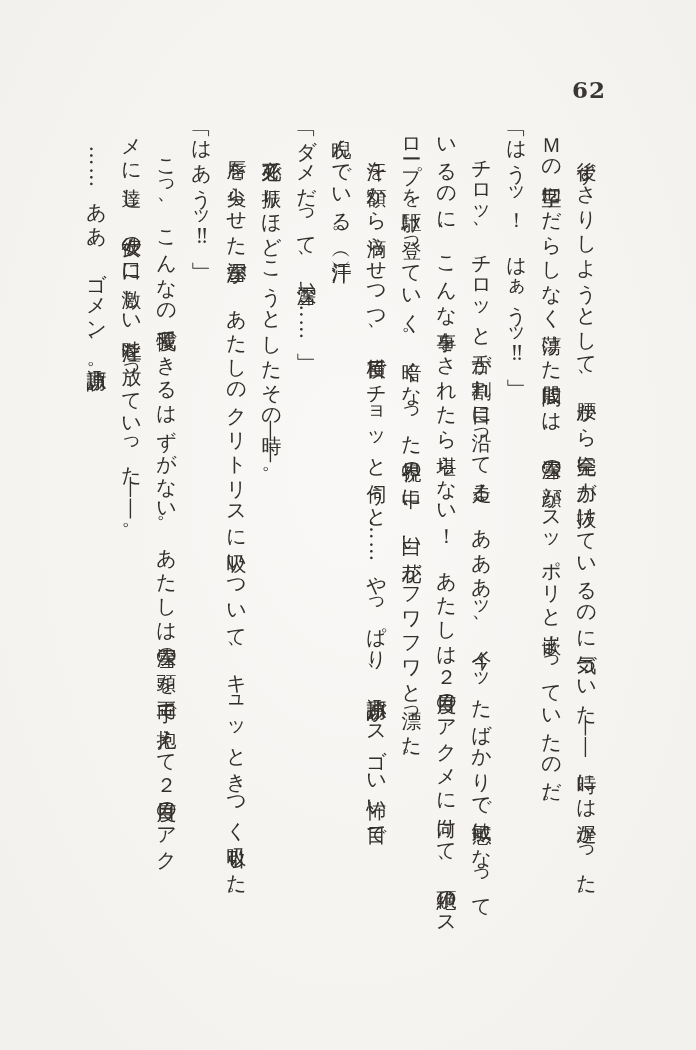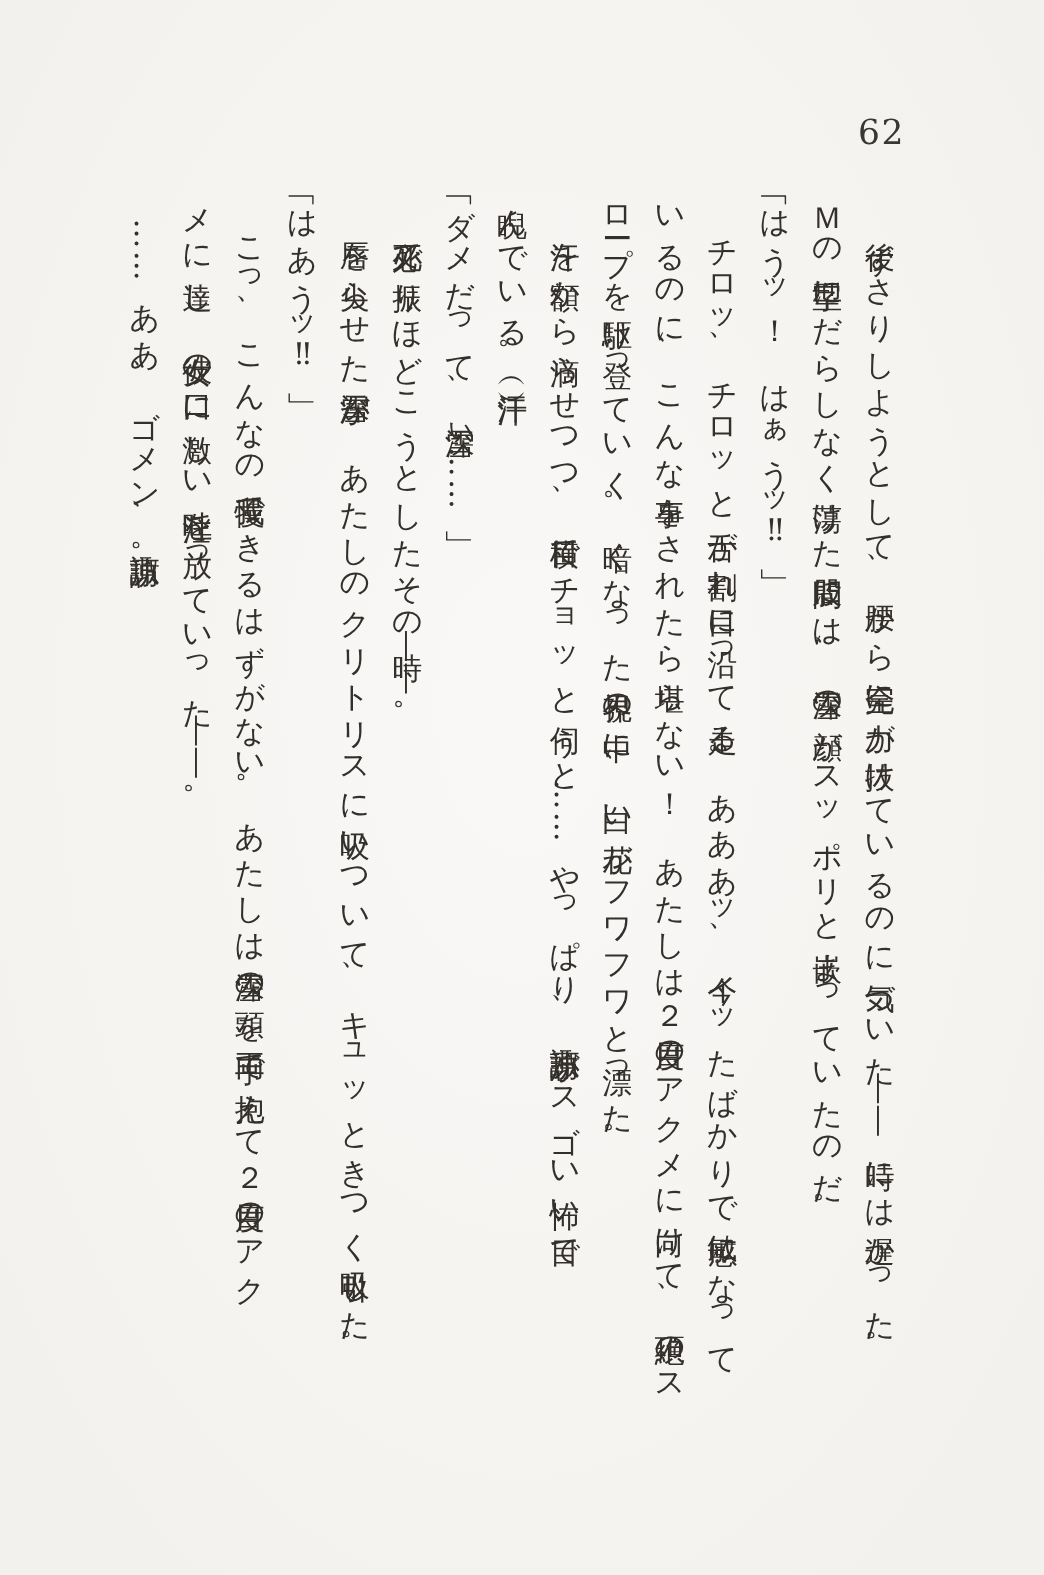--- a/index.html
+++ b/index.html
@@ -21,20 +21,21 @@
       radial-gradient(ellipse at 50% 45%, rgba(255,255,255,0.35), rgba(0,0,0,0.015) 85%),
       #f6f5f2;
   }
   .page-number {
     position: absolute;
     top: 76px;
     left: 572px;
     font-size: 23px;
     color: #3a3733;
     letter-spacing: 1px;
+    font-weight: bold;
   }
   .text-block {
     position: absolute;
     top: 124px;
     right: 92px;
     width: 564px;
     height: 892px;
     writing-mode: vertical-rl;
     text-orientation: mixed;
     font-size: 20px;

